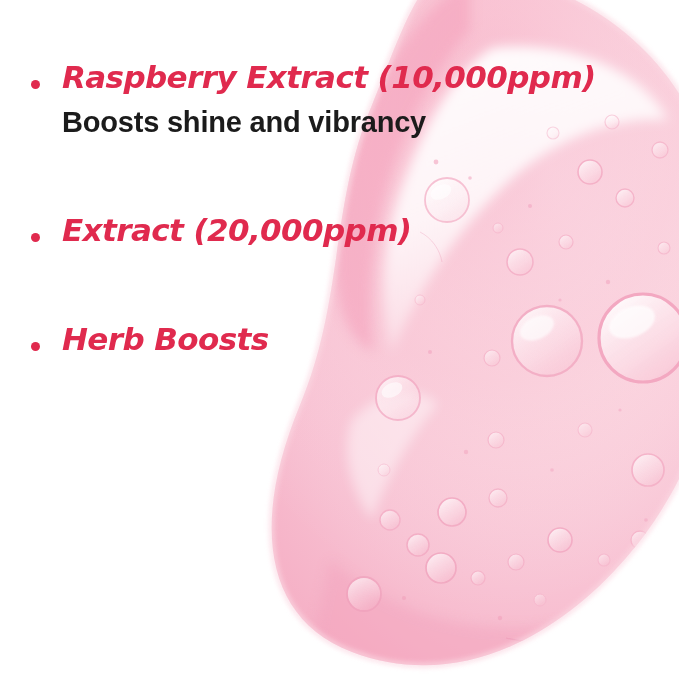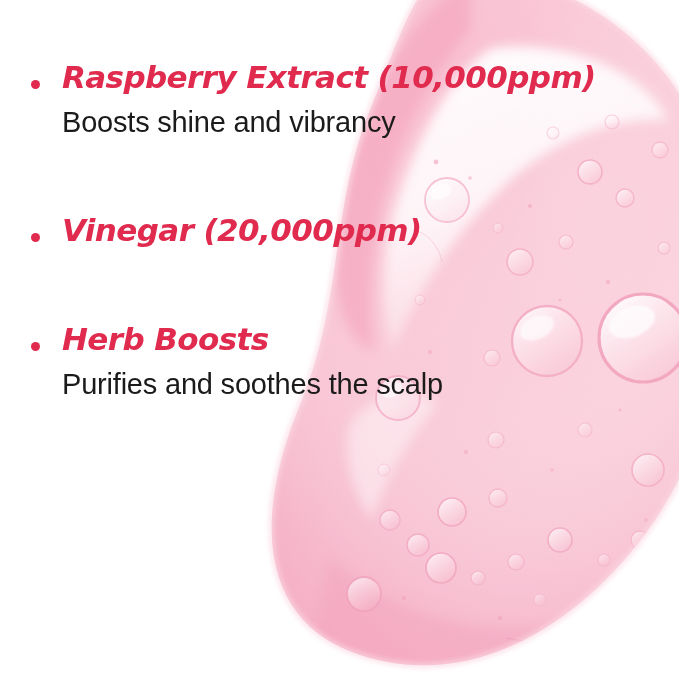--- a/index.html
+++ b/index.html
@@ -61,21 +61,21 @@
     font-style:italic;
     letter-spacing:-0.6px;
     color:#e02a4e;
     line-height:1.25;
     white-space:nowrap;
   }
 
   .ingredient-desc {
     font-family:"Liberation Sans", sans-serif;
     font-size:29px;
-    font-weight:normal;
+    font-weight:bold;
     font-style:normal;
     color:#1b1b1b;
     line-height:1.3;
     margin-top:7px;
     letter-spacing:-0.2px;
     white-space:nowrap;
   }
 
   .spacer-h1 { height:36px; }
   .spacer-h2 { height:36px; }
@@ -236,28 +236,27 @@
     <div class="bullet-item">
       <span class="bullet-dot"></span>
       <div class="ingredient-name">Raspberry Extract (10,000ppm)</div>
       <div class="ingredient-desc">Boosts shine and vibrancy</div>
     </div>
 
     <div class="spacer-h1"></div>
 
     <div class="bullet-item">
       <span class="bullet-dot"></span>
-      <div class="ingredient-name">Vinegar (20,000ppm)</div>
+      <div class="ingredient-name">Extract (20,000ppm)</div>
     </div>
 
     <div class="spacer-h2"></div>
 
     <div class="bullet-item">
       <span class="bullet-dot"></span>
       <div class="ingredient-name">Herb Boosts</div>
-      <div class="ingredient-desc">Purifies and soothes the scalp</div>
     </div>
 
     <div class="spacer-h3"></div>
 
 
   </div>
 </div>
 
 </body></html>

